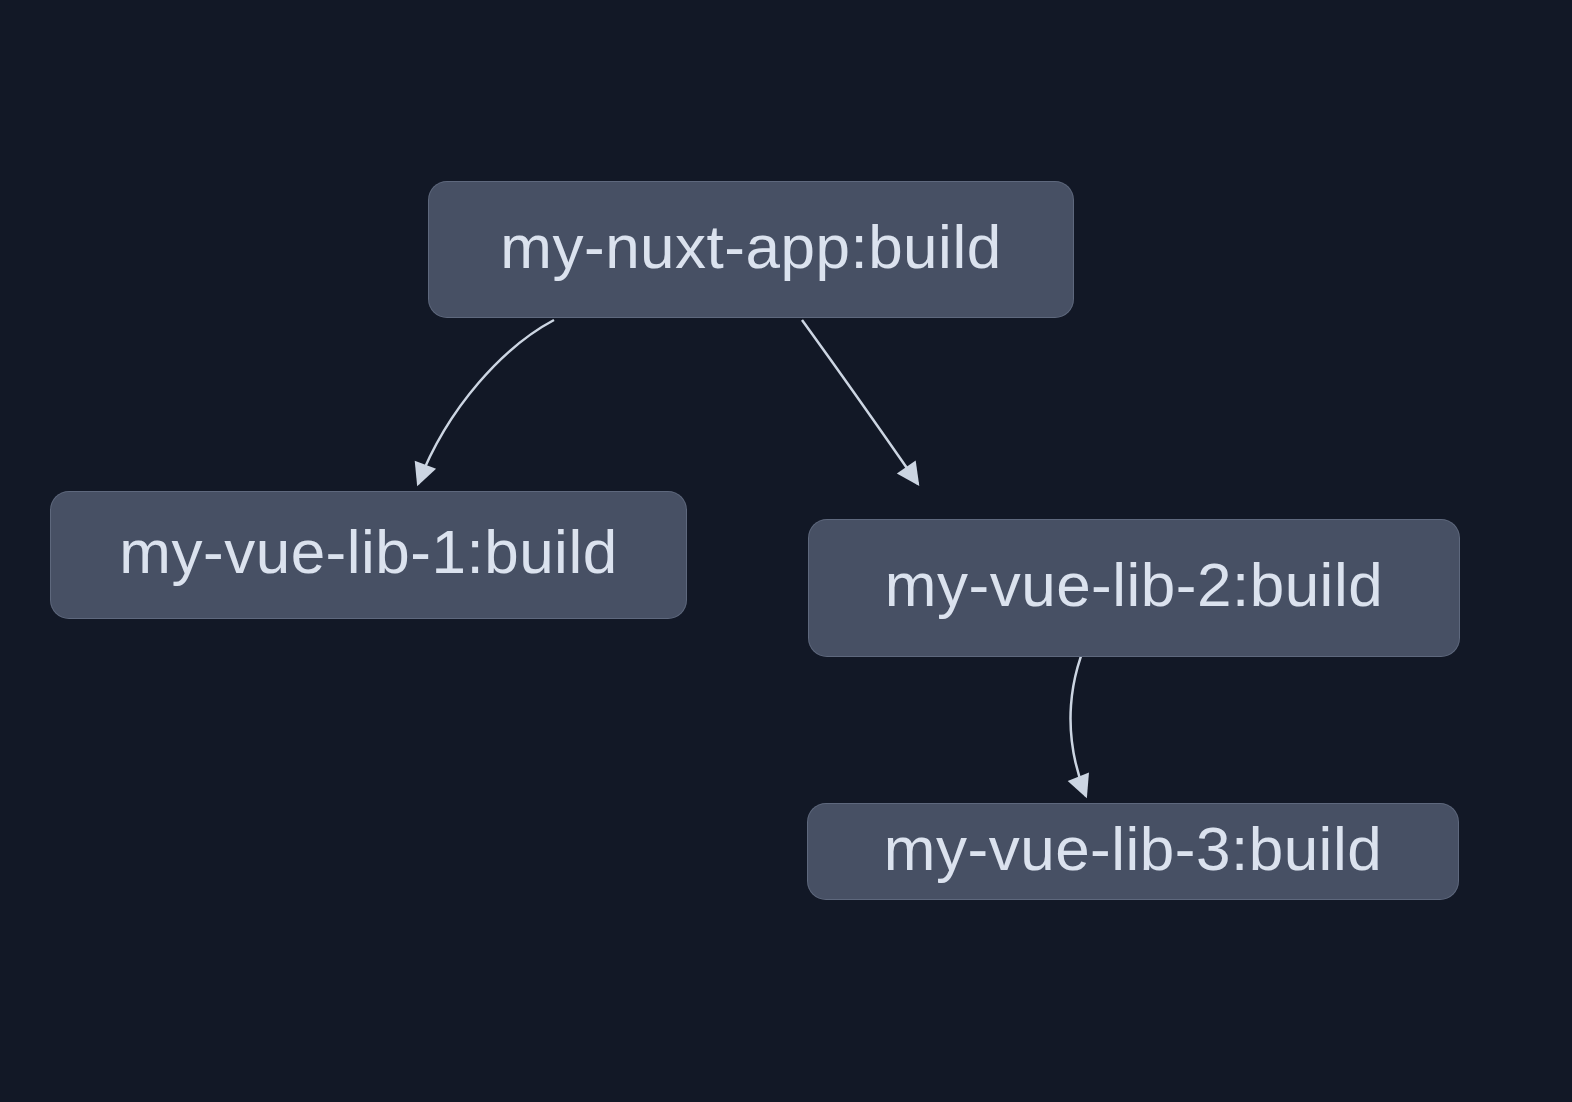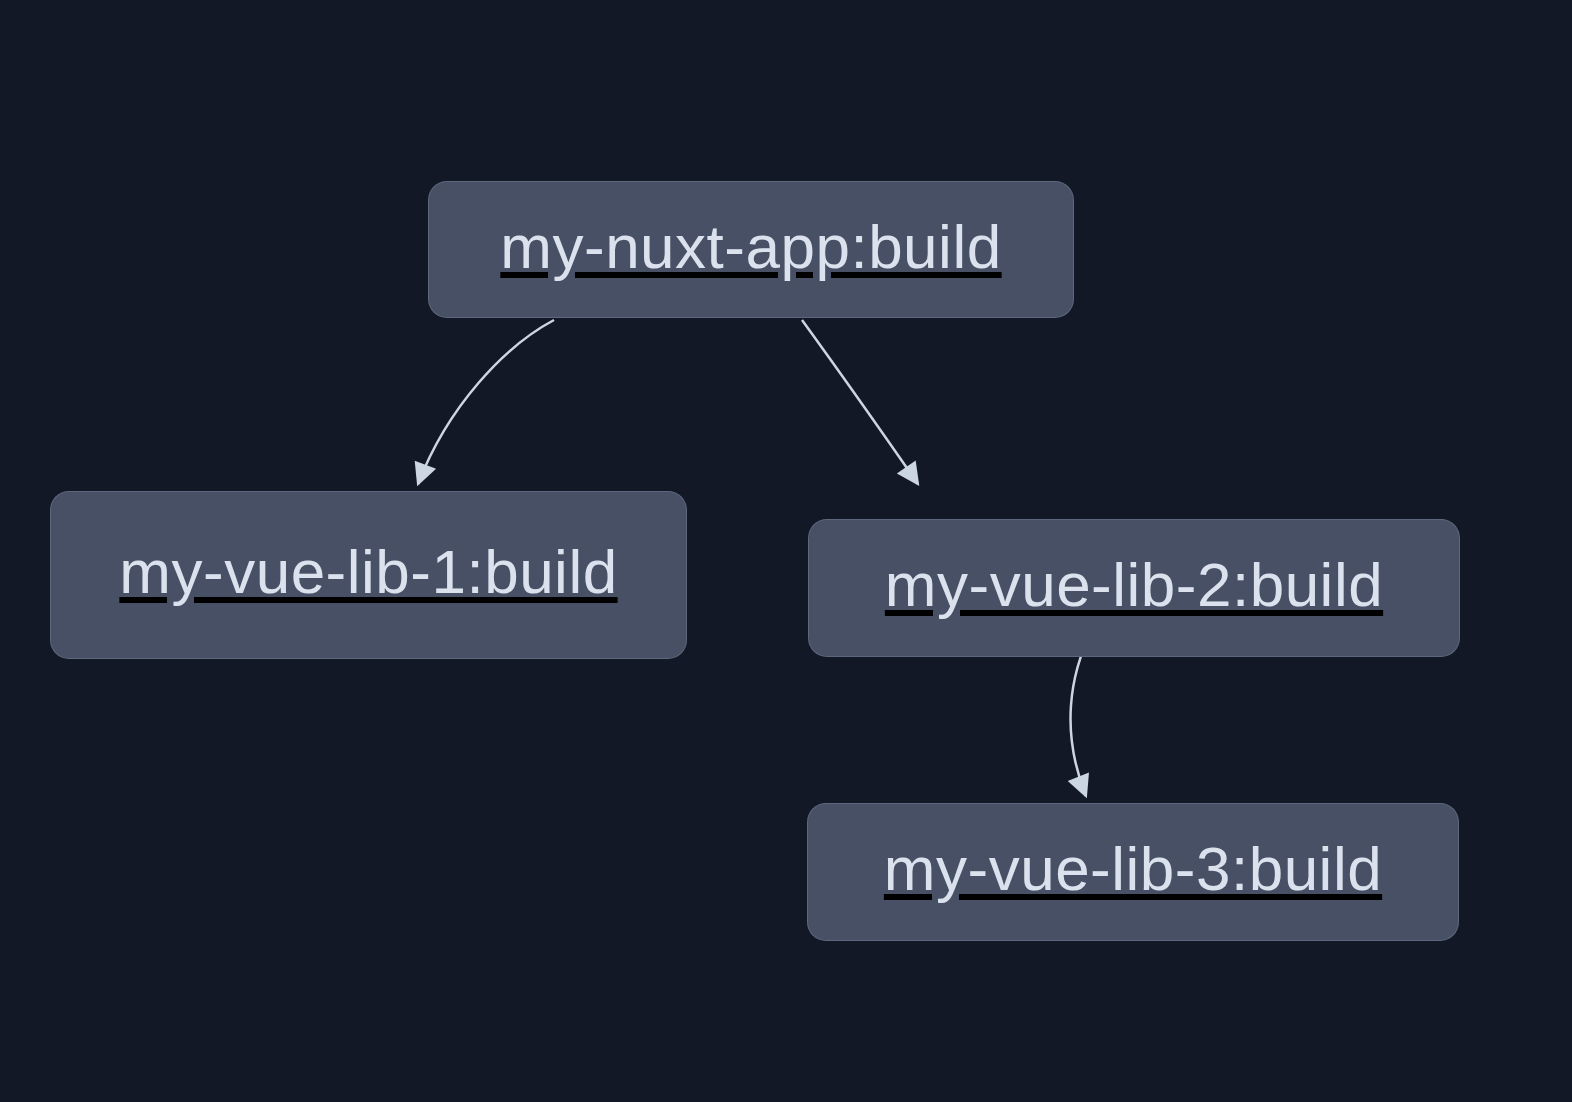--- a/index.html
+++ b/index.html
@@ -39,35 +39,34 @@
   .arrowhead { fill: var(--edge); }
   .node {
     position: absolute;
     display: flex;
     align-items: center;
     justify-content: center;
     background: var(--node-fill);
     border: 1.5px solid rgba(137, 150, 173, 0.35);
     border-radius: 19px;
     cursor: pointer;
-    text-decoration: underline;
   }
   .node-label {
     color: var(--node-text);
     font-size: 62px;
     font-weight: 400;
     letter-spacing: 0.5px;
     white-space: nowrap;
     line-height: 1;
     padding-bottom: 6px; 
   }
   .node-app   { left: 428px; top: 181px; width: 646px; height: 137px; }
-  .node-lib1  { left:  50px; top: 491px; width: 637px; height: 168px; }
+  .node-lib1  { left:  50px; top: 491px; width: 637px; height: 128px; }
   .node-lib2  { left: 808px; top: 519px; width: 652px; height: 138px; }
-  .node-lib3  { left: 807px; top: 803px; width: 652px; height: 138px; }
+  .node-lib3  { left: 807px; top: 803px; width: 652px; height: 97px; }
 </style>
 </head>
 <body>
 
 <div class="stage">
 
   <svg class="edges" viewBox="0 0 1572 1102" xmlns="http://www.w3.org/2000/svg">
     <defs>
       <marker id="arrow" viewBox="0 0 12 12" refX="10" refY="6" markerWidth="11" markerHeight="11" orient="auto">
         <path class="arrowhead" d="M1,1 L11,6 L1,11 Z"></path>

